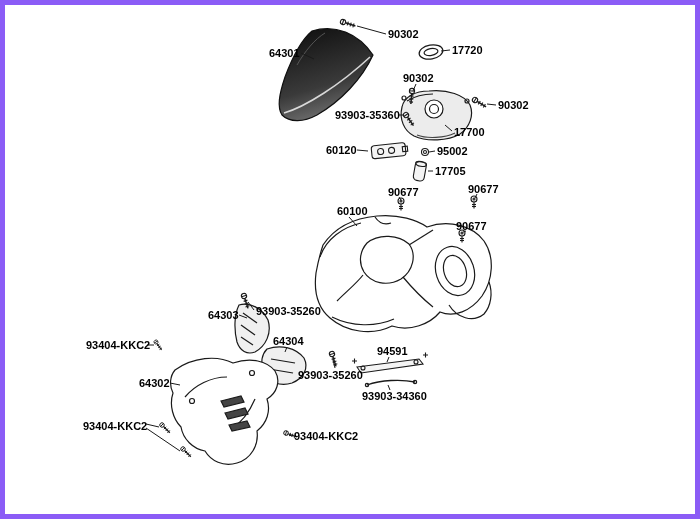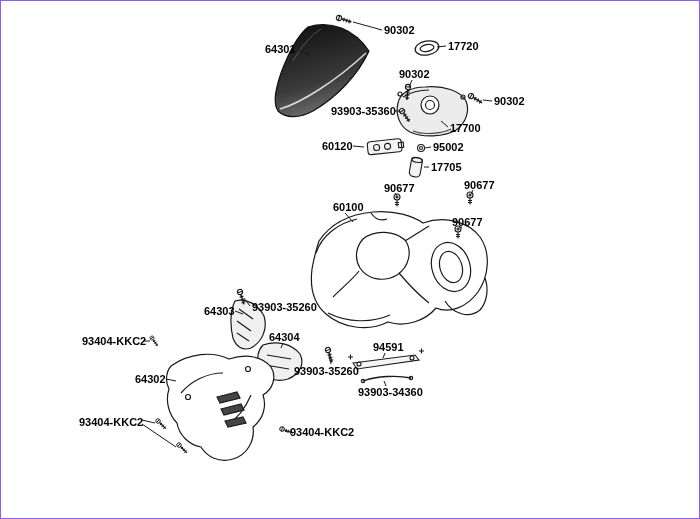--- a/index.html
+++ b/index.html
@@ -1,20 +1,20 @@
 <!DOCTYPE html>
 <html><head>
 <meta charset="utf-8">
 <style>
   html,body{margin:0;padding:0;background:#ffffff;}
   .page{
     position:relative;
     width:700px;height:519px;
     background:#ffffff;
-    border:1px solid #8b5cf6;
+    border:5px solid #8b5cf6;
     box-sizing:border-box;
     overflow:hidden;
     font-family:"Liberation Sans", sans-serif;
   }
   svg{position:absolute;top:0;left:0;display:block;}
   text.lbl{
     font-family:"Liberation Sans", sans-serif;
     font-size:11px;
     font-weight:bold;
     fill:#000000;

